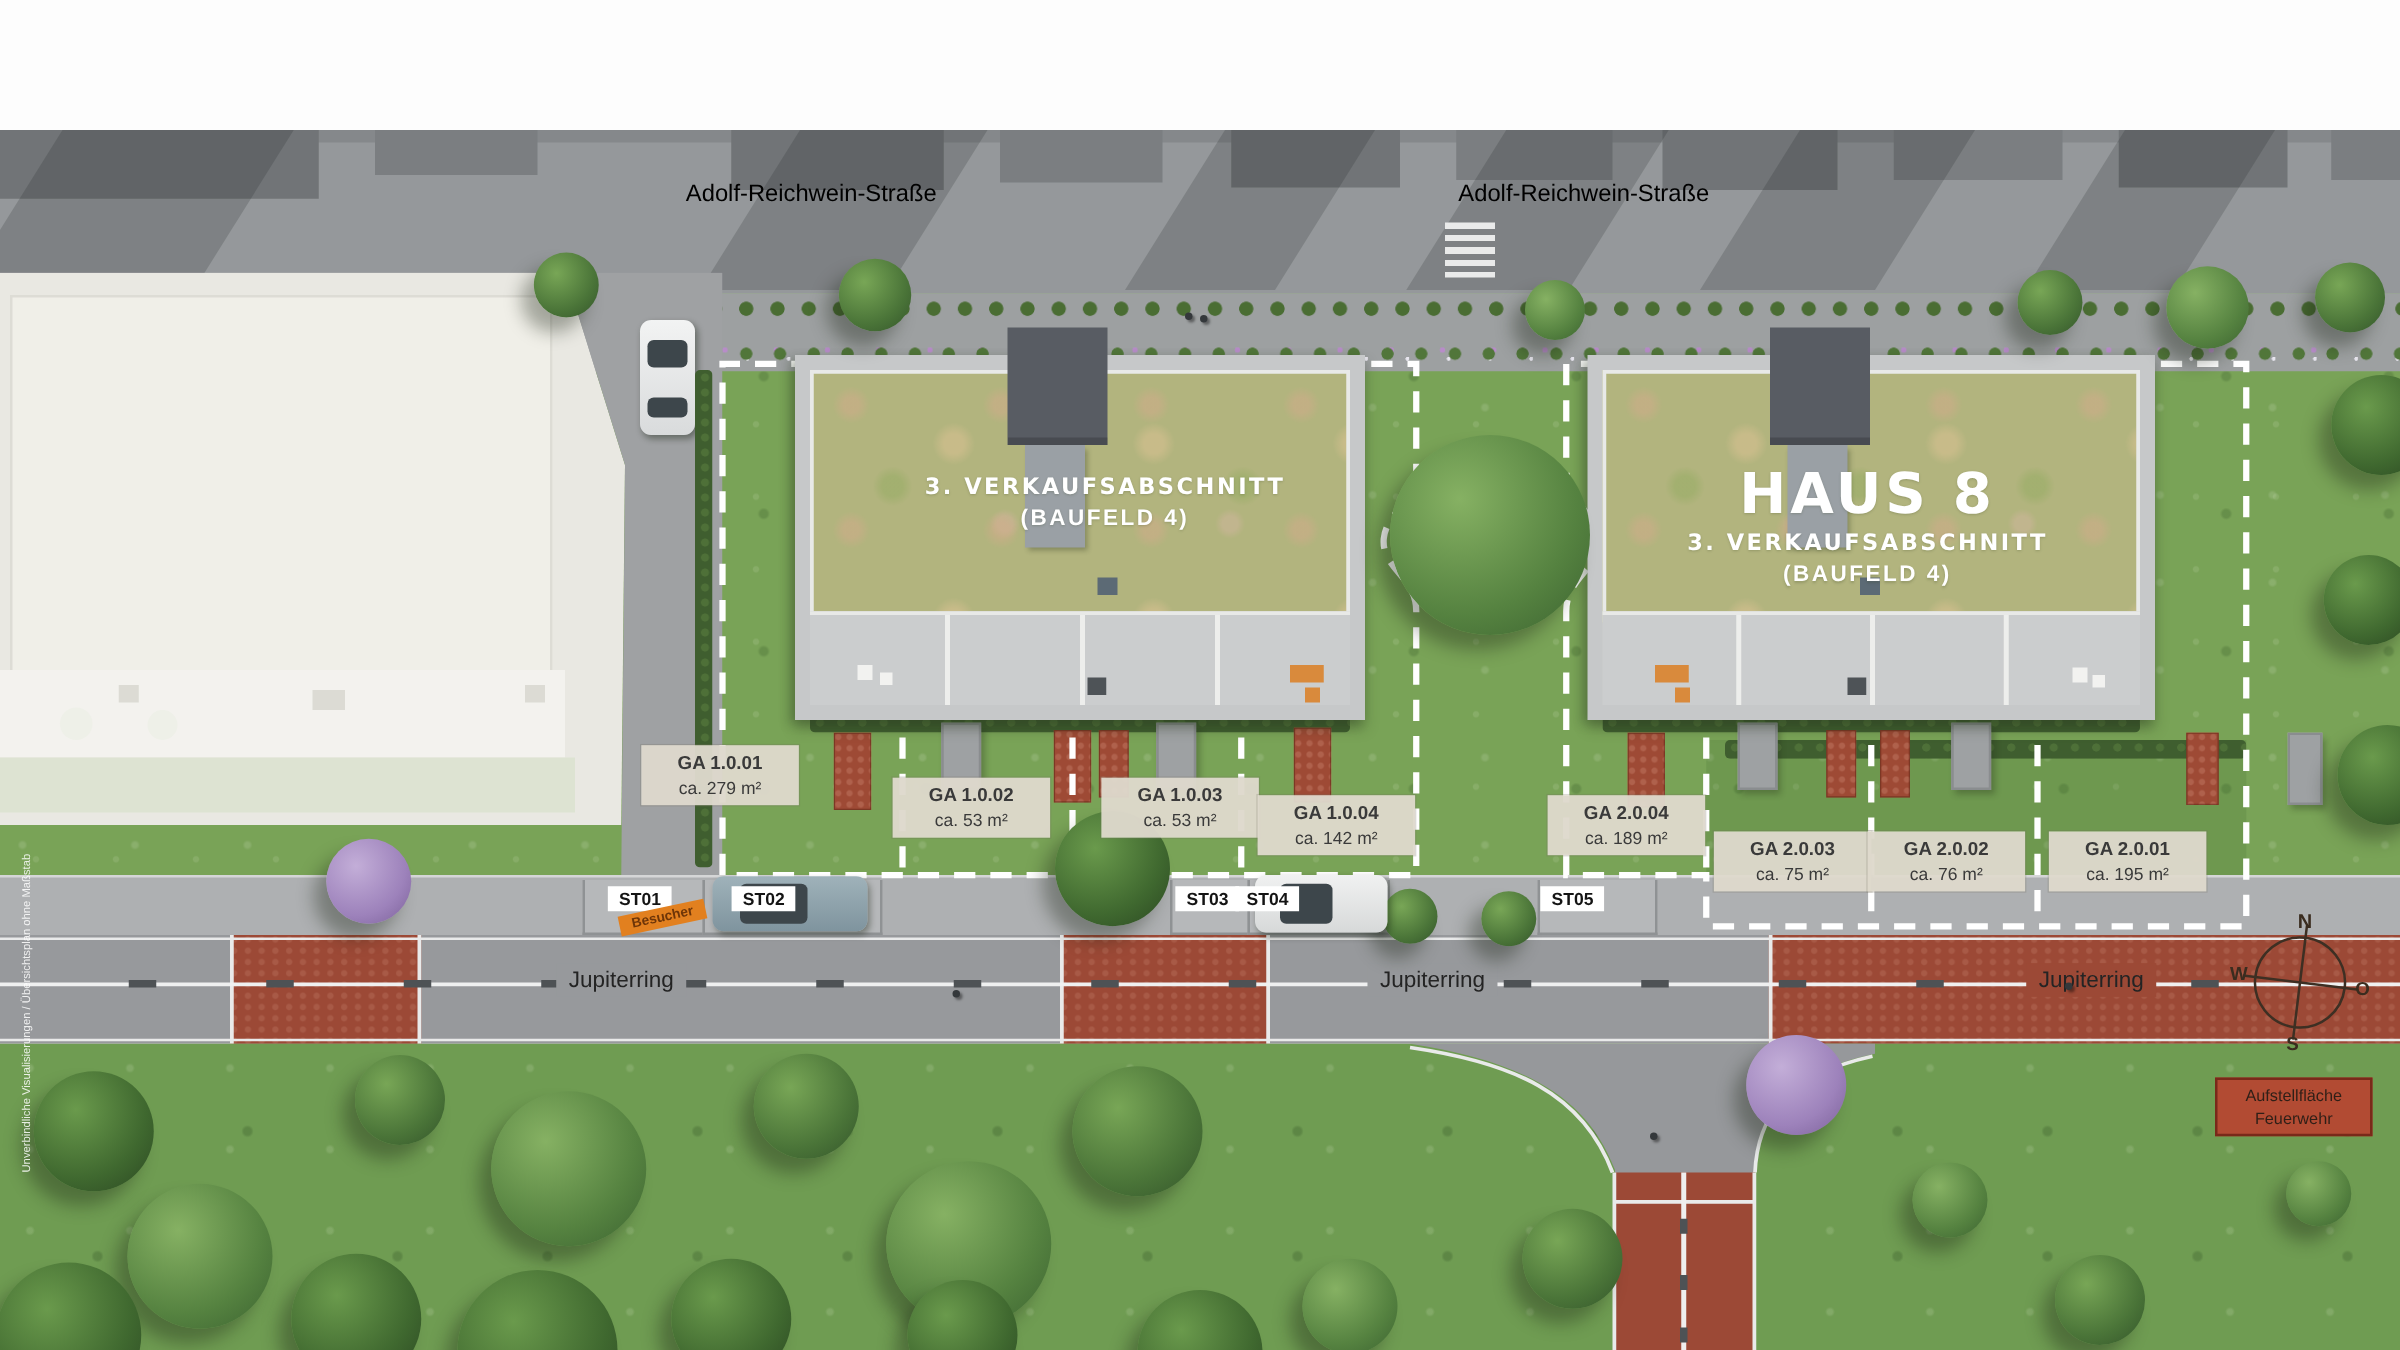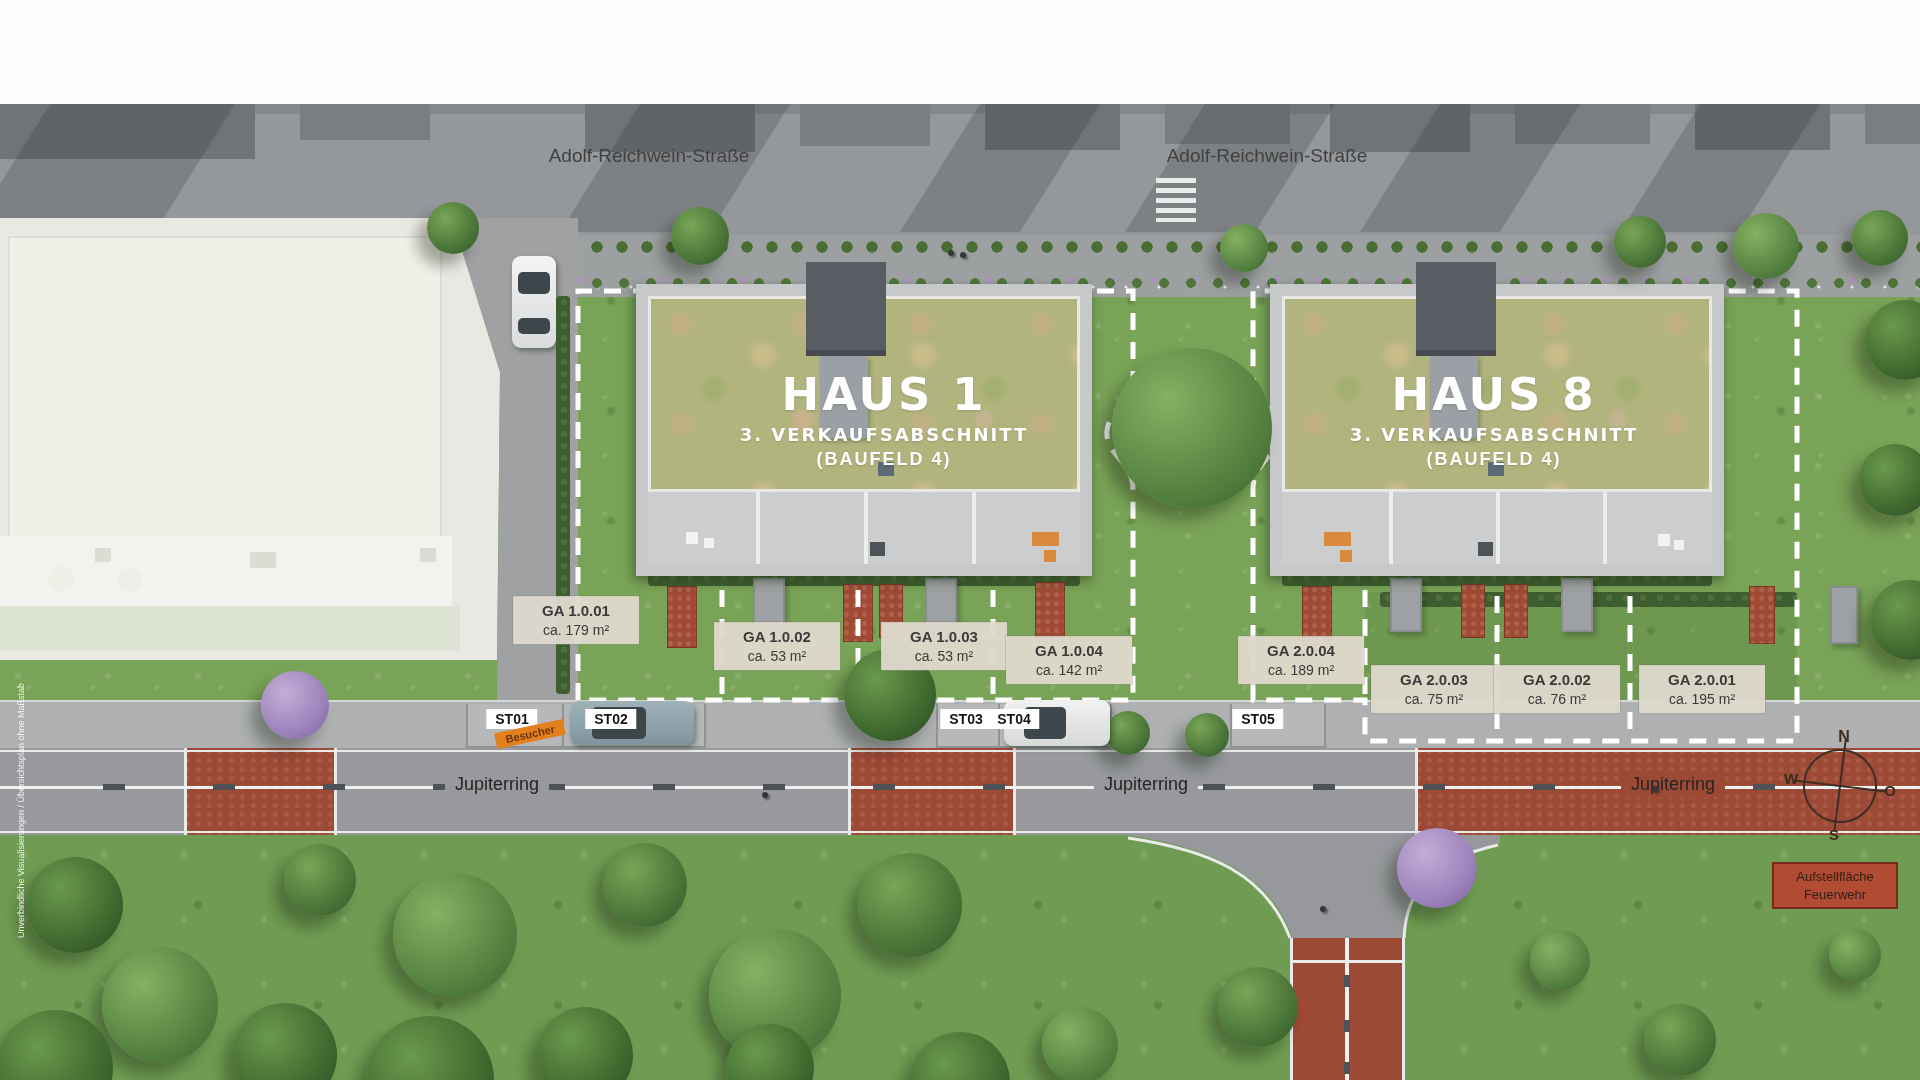--- a/index.html
+++ b/index.html
@@ -7,21 +7,21 @@
           font-family:"Liberation Sans",sans-serif;}
   .abs{position:absolute;}
 
   
   .top-white{left:0;top:0;width:1920px;height:104px;background:#fdfdfd;}
   .top-street{left:0;top:104px;width:1920px;height:131px;background:#95989b;border-bottom:3px solid #cfd0d1;}
   .bld{position:absolute;top:0;background:#717477;}
   .bld.alt{background:#7b7e81;}
   .bld-band{position:absolute;left:0;top:0;width:1920px;height:10px;background:#85888b;}
   .shadow{position:absolute;top:0;height:128px;background:rgba(35,38,40,.20);transform:skewX(-32deg);}
-  .street-name{position:absolute;transform:translate(-50%,-50%);font-size:19px;color:#404040;white-space:nowrap;}
+  .street-name{position:absolute;transform:translate(-50%,-50%);font-size:19px;color:#000000;white-space:nowrap;}
   .zebra{position:absolute;background:repeating-linear-gradient(to bottom,#e9eaea 0 5px,transparent 5px 10px);}
 
   
   .site{left:0;top:235px;width:1920px;height:465px;
         background-color:#79a357;
         background-image:
           radial-gradient(circle at 20% 30%,rgba(255,255,250,.13) 2px,transparent 4px),
           radial-gradient(circle at 70% 60%,rgba(55,90,40,.28) 3px,transparent 5px),
           radial-gradient(circle at 45% 80%,rgba(240,245,225,.12) 2px,transparent 3px);
         background-size:90px 70px,130px 110px,64px 58px;}
@@ -261,21 +261,20 @@
       <div class="furn" style="left:56px;top:46px;width:10px;height:10px;background:#f2f2f0;"></div>
       <div class="furn" style="left:222px;top:50px;width:15px;height:14px;background:#4e5357;"></div>
       <div class="furn" style="left:384px;top:40px;width:27px;height:14px;background:#d98a3c;"></div>
       <div class="furn" style="left:396px;top:58px;width:12px;height:12px;background:#d98a3c;"></div>
     </div>
   </div>
   <div class="abs core" style="left:806px;top:262px;width:80px;height:94px;"></div>
   <div class="abs lift" style="left:820px;top:356px;width:48px;height:82px;"></div>
   <div class="abs vent" style="left:878px;top:462px;width:16px;height:14px;"></div>
   <div class="haus-block" style="left:884px;top:372px;">
-    <div class="haus-name">HAUS 1</div>
     <div class="haus-sub">3. VERKAUFSABSCHNITT</div>
     <div class="haus-detail">(BAUFELD 4)</div>
   </div>
 
   <div class="building" style="left:1270px;top:284px;width:454px;height:292px;">
     <div class="roof" style="height:196px;"></div>
     <div class="terrace">
       <div class="t-wall" style="left:107px;"></div>
       <div class="t-wall" style="left:214px;"></div>
       <div class="t-wall" style="left:321px;"></div>
@@ -337,21 +336,21 @@
   </div>
 
   <div class="person" style="left:948px;top:250px;"></div>
   <div class="person" style="left:960px;top:252px;"></div>
   <div class="person" style="left:762px;top:792px;"></div>
   <div class="person" style="left:1320px;top:906px;"></div>
   <div class="person" style="left:1652px;top:786px;"></div>
 
   <div class="ga-label" style="left:576px;top:620px;">
     <div class="ga-id">GA 1.0.01</div>
-    <div class="ga-area">ca. 179 m²</div>
+    <div class="ga-area">ca. 279 m²</div>
   </div>
   <div class="ga-label" style="left:777px;top:646px;">
     <div class="ga-id">GA 1.0.02</div>
     <div class="ga-area">ca. 53 m²</div>
   </div>
   <div class="ga-label" style="left:944px;top:646px;">
     <div class="ga-id">GA 1.0.03</div>
     <div class="ga-area">ca. 53 m²</div>
   </div>
   <div class="ga-label" style="left:1069px;top:660px;">

